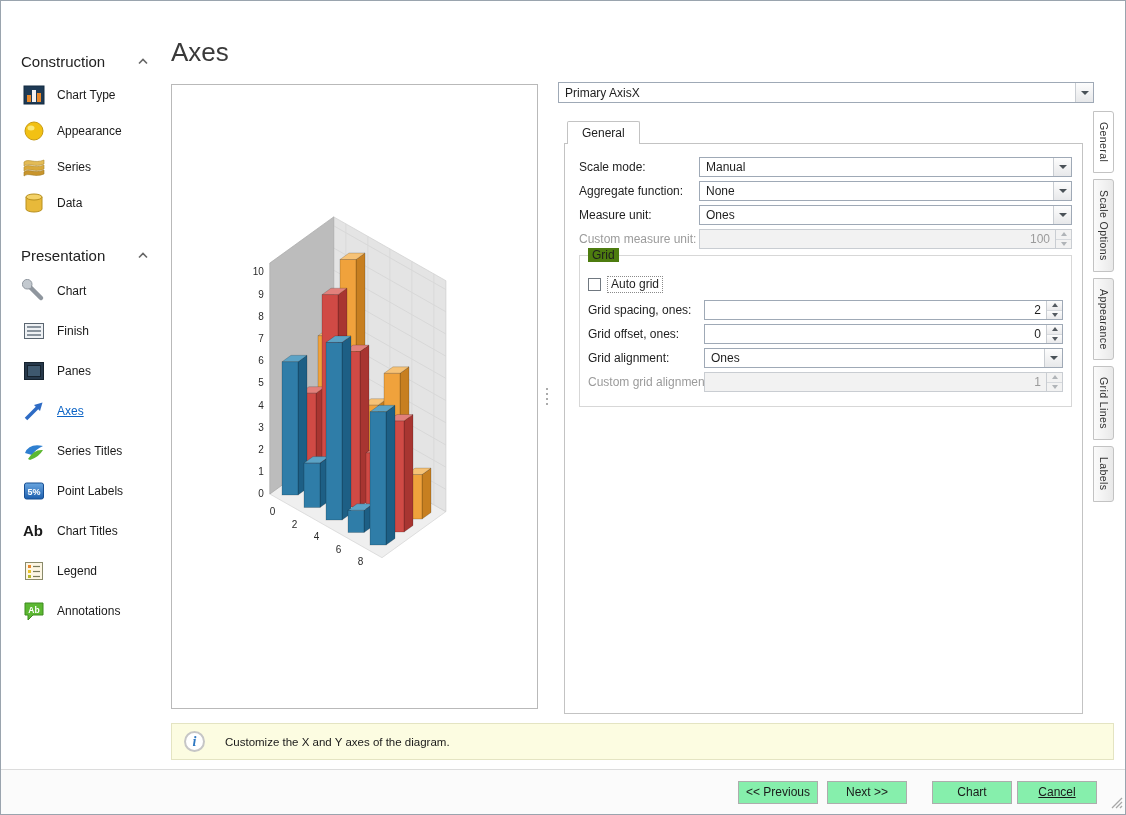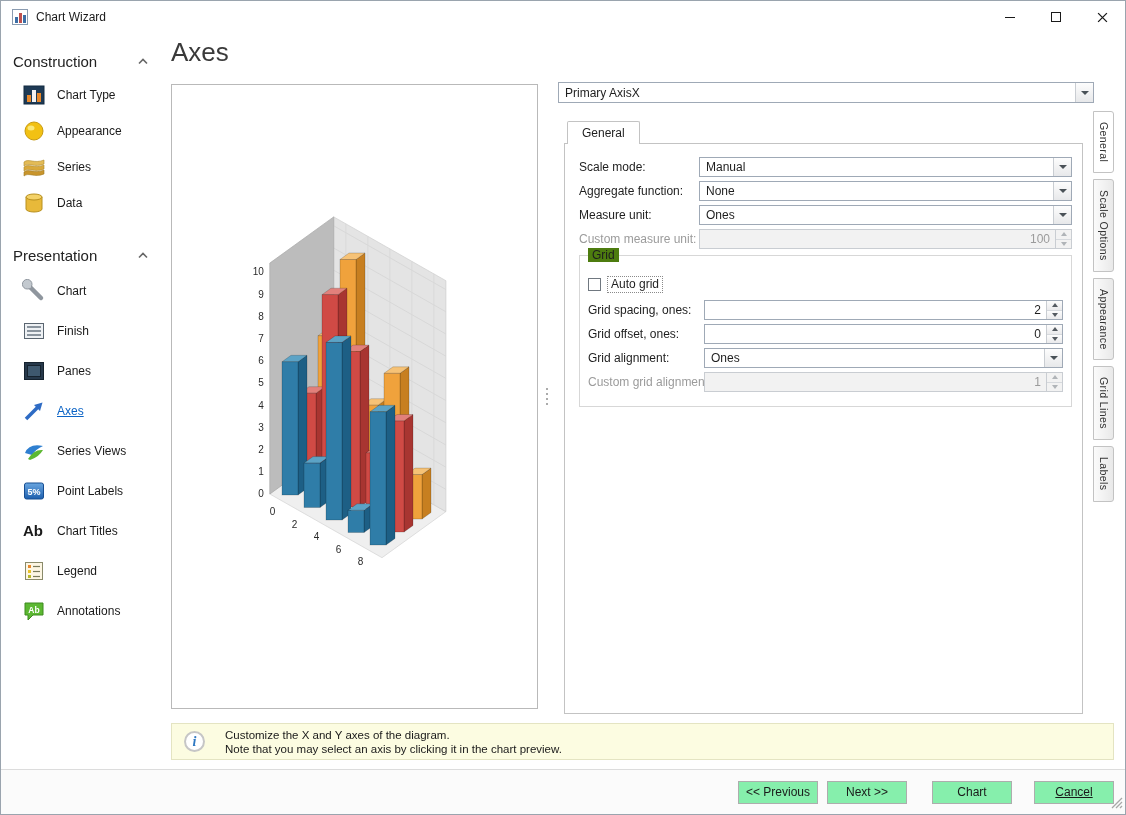--- a/index.html
+++ b/index.html
@@ -11,21 +11,21 @@
   .titlebar { position:absolute; top:0; left:0; right:0; height:32px; display:flex; align-items:center; background:#fff; }
   .app-icon { margin-left:11px; width:16px; height:16px; flex:0 0 auto; }
   .title-text { margin-left:8px; font-size:12px; color:#1a1a1a; }
   .win-controls { margin-left:auto; display:flex; height:100%; }
   .win-btn { width:46px; height:100%; display:flex; align-items:center; justify-content:center; cursor:default; }
   .min-line { display:block; width:10px; border-top:1px solid #1a1a1a; }
   .max-box { display:block; width:10px; height:10px; border:1px solid #1a1a1a; }
 
   
   .sidebar { position:absolute; top:32px; left:0; width:164px; bottom:46px; background:#fff; padding-top:12px; }
-  .group-header { display:flex; align-items:center; justify-content:space-between; height:32px; padding:0 16px 0 12px; font-size:15px; color:#222; cursor:default; }
+  .group-header { display:flex; align-items:center; justify-content:space-between; height:32px; padding:0 16px 0 20px; font-size:15px; color:#222; cursor:default; }
   .group-header.second { margin-top:18px; }
   .nav-item { display:flex; align-items:center; height:36px; padding-left:20px; cursor:default; }
   .group2 .nav-item { height:40px; }
   .nav-icon { width:26px; height:26px; display:flex; align-items:center; justify-content:center; flex:0 0 auto; }
   .nav-label { margin-left:10px; font-size:12px; color:#1a1a1a; white-space:nowrap; }
   .nav-item.selected .nav-label { color:#0b63c5; text-decoration:underline; }
 
   
   .page-title { position:absolute; left:170px; top:36px; font-size:26px; color:#3a3a3a; }
 
@@ -84,54 +84,30 @@
   .info-icon { width:21px; height:21px; border-radius:50%; background:#fff; border:2px solid #c6c6c6; color:#2e78c2; display:flex; align-items:center; justify-content:center;
                font-family:"Liberation Serif", serif; font-style:italic; font-weight:bold; font-size:14px; flex:0 0 auto; }
   .info-text { margin-left:20px; font-size:11.5px; line-height:14px; color:#1a1a1a; }
 
   
   .footer { position:absolute; left:0; right:0; bottom:0; height:45px; border-top:1px solid #dcdcdc; background:#fbfbfb; display:flex; align-items:center; }
   .btn { height:23px; background:#86efac; border:1px solid #adadad; display:flex; align-items:center; justify-content:center; font-size:12px; color:#1a1a1a; cursor:default; }
   .btn-previous { width:80px; margin-left:737px; }
   .btn-next { width:80px; margin-left:9px; }
   .btn-finish { width:80px; margin-left:25px; }
-  .btn-cancel { width:80px; margin-left:22px;text-decoration:underline; }
+  .btn-cancel { width:80px; margin-left:5px;text-decoration:underline; }
   .resize-grip { position:absolute; right:2px; bottom:2px; }
 
   svg text { font-family:"Liberation Sans", sans-serif; }
 </style>
 </head>
 <body>
 
 <div class="window">
 
-  <div class="titlebar">
-    <span class="app-icon">
-      <svg width="16" height="16" viewBox="0 0 16 16">
-          <rect x="0.5" y="0.5" width="15" height="15" fill="#fff" stroke="#8a9bb0"></rect>
-          <rect x="3" y="8" width="3" height="6" fill="#3c6ea5"></rect>
-          <rect x="7" y="4" width="3" height="10" fill="#c0504d"></rect>
-          <rect x="11" y="6" width="3" height="8" fill="#3c6ea5"></rect>
-        </svg>
-    </span>
-    <span class="title-text">Chart Wizard</span>
-    <div class="win-controls">
-      <div class="win-btn">
-          <span class="min-line"></span>
-        </div>
-      <div class="win-btn">
-          <span class="max-box"></span>
-        </div>
-      <div class="win-btn">
-        <svg width="11" height="11" viewBox="0 0 10 10">
-            <path d="M1,1 L9,9 M9,1 L1,9" stroke="#1a1a1a" stroke-width="1.2"></path>
-          </svg>
-      </div>
-    </div>
-  </div>
 
   <div class="sidebar">
     <div class="group-header">
       <span>Construction</span>
       <svg width="12" height="8" viewBox="0 0 12 8">
           <path d="M2,6.5 L6,2.5 L10,6.5" fill="none" stroke="#666" stroke-width="1.6"></path>
         </svg>
     </div>
     <div class="group1">
       <div class="nav-item">
@@ -222,21 +198,21 @@
         </span>
         <span class="nav-label">Axes</span>
       </div>
       <div class="nav-item">
         <span class="nav-icon">
           <svg width="24" height="24" viewBox="0 0 24 24">
               <path d="M3,14 Q7,4 21,7 Q14,10 10,16 Z" fill="#2f7fd0"></path>
               <path d="M6,20 Q12,10 21,11 Q17,18 8,21 Z" fill="#5cb832"></path>
             </svg>
         </span>
-        <span class="nav-label">Series Views</span>
+        <span class="nav-label">Series Titles</span>
       </div>
       <div class="nav-item">
         <span class="nav-icon">
           <svg width="24" height="24" viewBox="0 0 24 24">
               <defs>
                 <linearGradient id="plg" x1="0" y1="0" x2="0" y2="1">
                   <stop offset="0" stop-color="#6aa6e0"></stop>
                   <stop offset="1" stop-color="#1d5fae"></stop>
                 </linearGradient>
               </defs>
@@ -500,21 +476,20 @@
     <div class="side-tab">Scale Options</div>
     <div class="side-tab">Appearance</div>
     <div class="side-tab">Grid Lines</div>
     <div class="side-tab">Labels</div>
   </div>
 
   <div class="info-bar">
     <span class="info-icon">i</span>
     <div class="info-text">
       <div>Customize the X and Y axes of the diagram.</div>
-      <div>Note that you may select an axis by clicking it in the chart preview.</div>
     </div>
   </div>
 
   <div class="footer">
     <div class="btn btn-previous">&lt;&lt; Previous</div>
     <div class="btn btn-next">Next &gt;&gt;</div>
     <div class="btn btn-finish">Chart</div>
     <div class="btn btn-cancel">Cancel</div>
     <span class="resize-grip">
       <svg width="14" height="14" viewBox="0 0 14 14">

